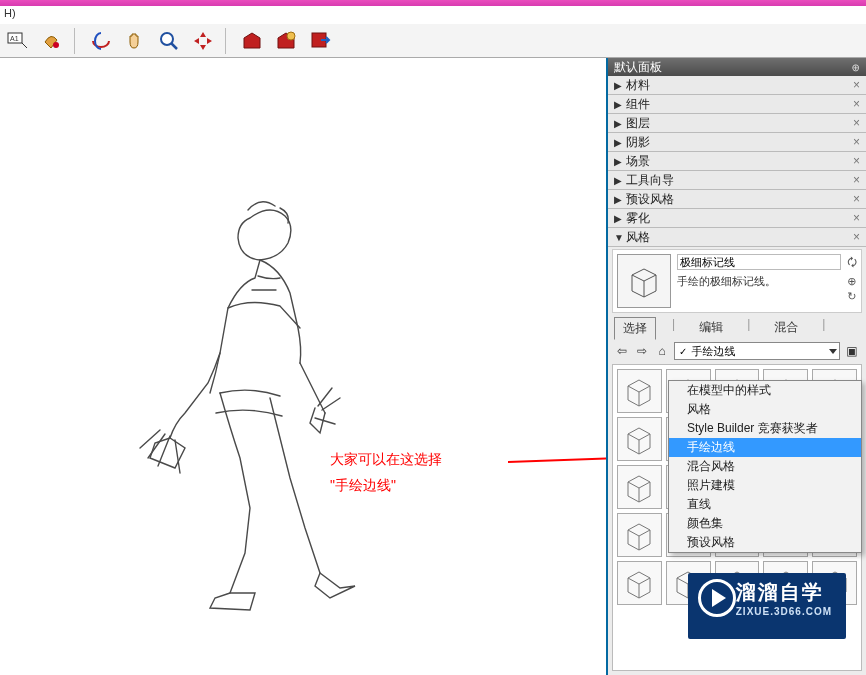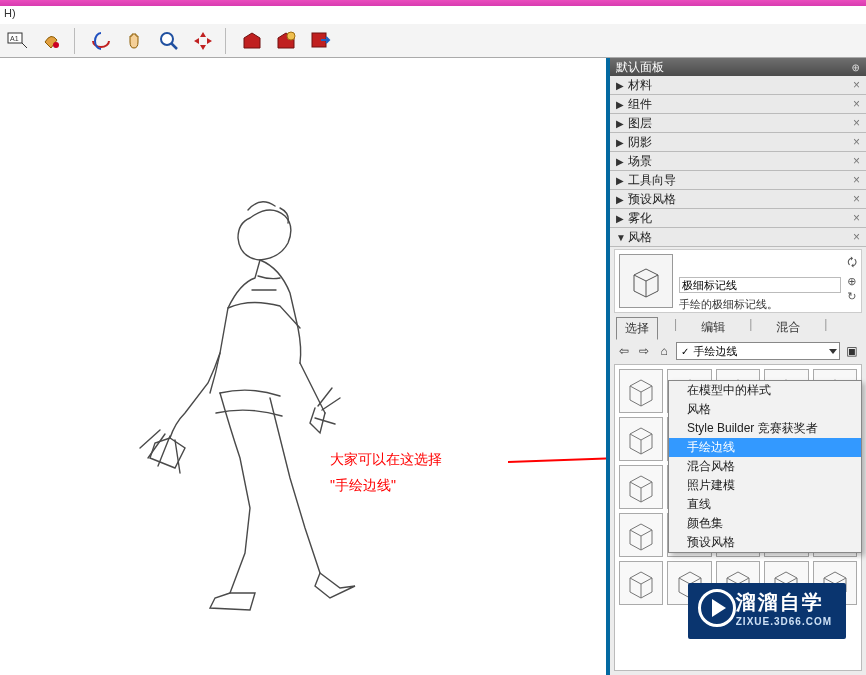--- a/index.html
+++ b/index.html
@@ -20,21 +20,21 @@
 
 .main-area {
   position: absolute; top: 58px; left: 0; right: 0; bottom: 0;
   display: flex; background: #fff;
 }
 .viewport {
   flex: 1; background: #fff; position: relative; overflow: hidden;
 }
 
 .side-panel {
-  width: 260px; background: #ececec; border-left: 4px solid #0369a1;
+  width: 260px; background: #ececec; border-left: 2px solid #0369a1;
   display: flex; flex-direction: column;
 }
 .panel-title {
   background: linear-gradient(to bottom,#6f6f6f,#4b4b4b); color: #fff;
   font-size: 12px; padding: 2px 6px; height: 18px; display: flex; align-items: center;
   justify-content: space-between;
 }
 .panel-title .pin { font-size: 10px; color: #ddd; }
 
 .panel-section {
@@ -46,21 +46,21 @@
 .panel-section .close { margin-left: auto; color: #777; font-size: 12px; cursor: pointer; }
 
 .style-block {
   display: flex; background: #fff; border: 1px solid #ccc; margin: 2px 4px 0 4px;
   padding: 4px; gap: 6px; height: 64px; position: relative;
 }
 .style-thumb {
   width: 54px; height: 54px; border: 1px solid #999; background: #f5f5f5;
   display: flex; align-items: center; justify-content: center;
 }
-.style-info { flex: 1; font-size: 11px; margin-top: 23px; }
+.style-info { flex: 1; font-size: 11px; }
 .style-info input { width: 100%; border: 1px solid #bbb; font-size: 11px; padding: 1px 2px; }
 .style-info .desc { margin-top: 4px; color: #333; font-size: 11px; }
 .style-tools { display: flex; flex-direction: column; gap: 2px; font-size: 11px; color: #555; }
 .style-tools span { cursor: pointer; }
 
 .tabs {
   display: flex; font-size: 12px; padding: 4px 6px 0 6px; gap: 16px;
 }
 .tab { padding: 2px 8px; cursor: pointer; color: #333; }
 .tab.active { border: 1px solid #888; border-bottom: 1px solid #ececec; background: #ececec; }
@@ -98,21 +98,21 @@
 .dropdown-item.highlight { background: #3399ff; color: #fff; }
 
 .annotation {
   position: absolute; top: 388px; left: 330px; color: #f00; font-size: 14px; line-height: 26px;
   font-family: "SimSun","宋体",serif;
 }
 .arrow-svg { position: absolute; top: 394px; left: 508px; }
 
 .watermark {
   position: absolute; bottom: 36px; right: 20px;
-  background: #0a356f; color: #fff; padding: 6px 14px 12px 10px;
+  background: #0a356f; color: #fff; padding: 6px 14px 22px 10px;
   display: flex; align-items: center; border-radius: 2px;
   z-index: 60;
 }
 .watermark .play {
   width: 38px; height: 38px; border: 3px solid #fff; border-radius: 50%;
   display: flex; align-items: center; justify-content: center;
 }
 .watermark .play::after {
   content: ""; border-left: 14px solid #fff; border-top: 9px solid transparent; border-bottom: 9px solid transparent; margin-left: 4px;
 }

